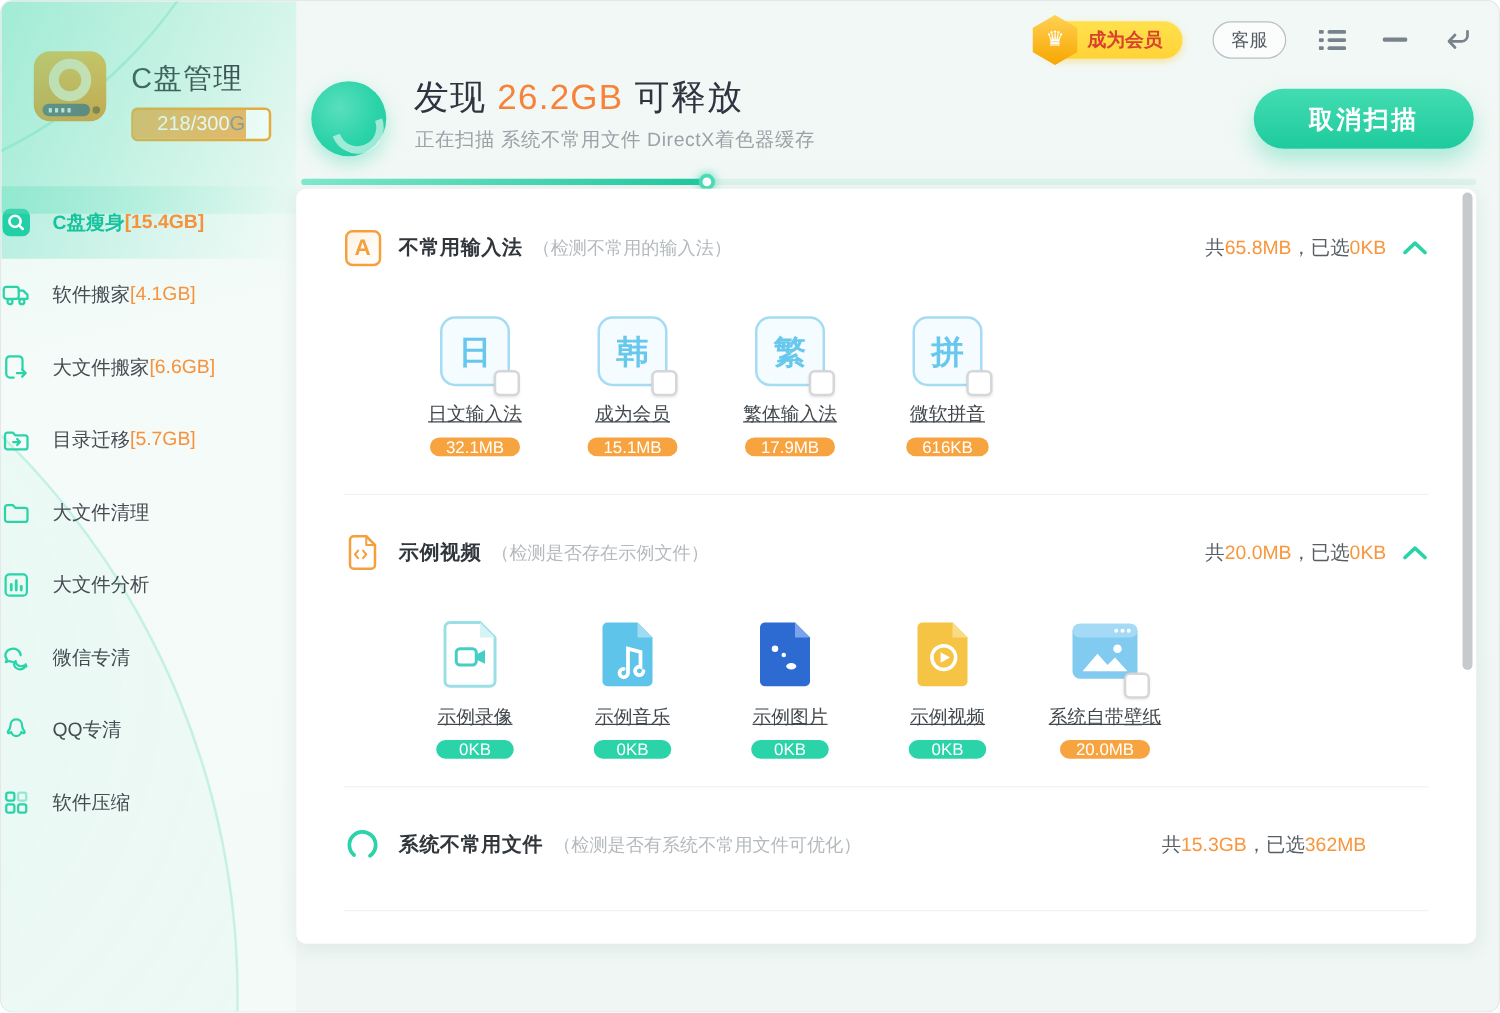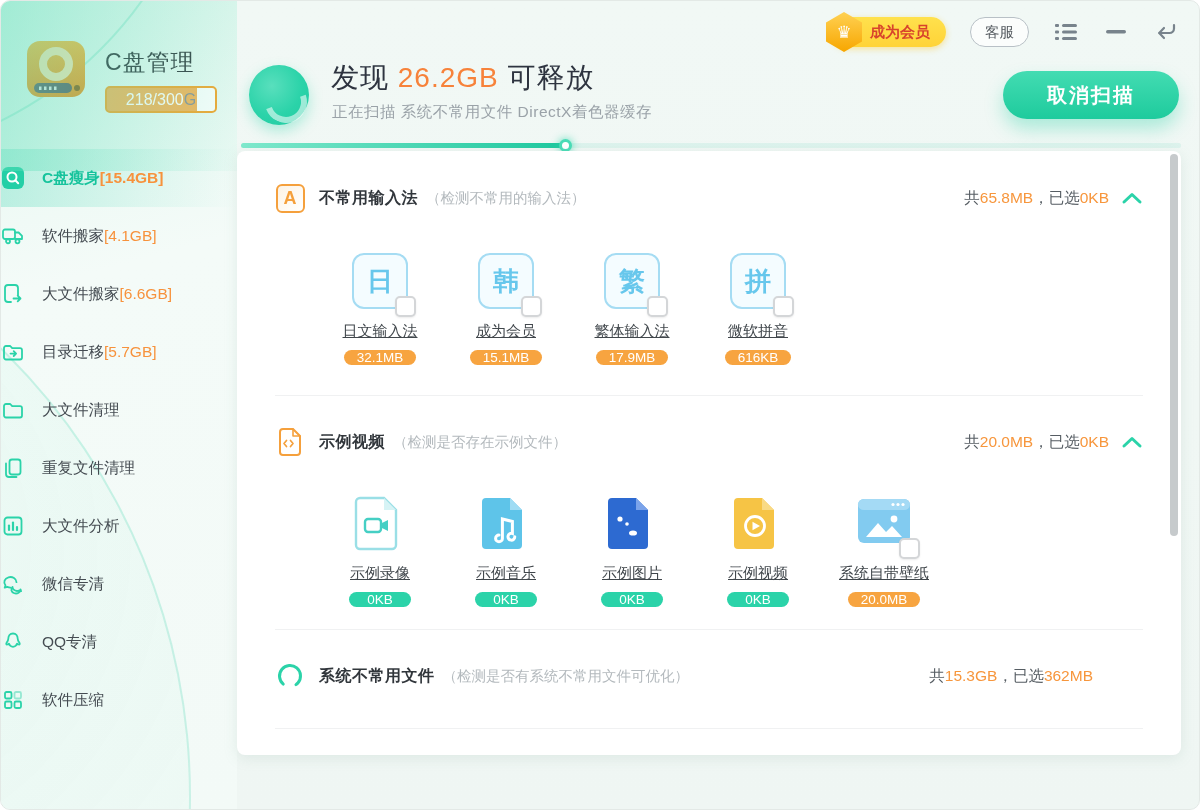--- a/index.html
+++ b/index.html
@@ -173,30 +173,20 @@
           <svg width="24" height="24" viewBox="0 0 24 24" class="svgstroke">
               <path d="M3 8 a2 2 0 0 1 2 -2 h4.2 l2 2.2 H19 a2 2 0 0 1 2 2 v7.3 a2 2 0 0 1 -2 2 H5 a2 2 0 0 1 -2 -2 z"></path>
             </svg>
           </span>
         <span class="mlabel">大文件清理</span>
           <span class="mval"></span>
       </div>
       <div class="mitem">
         <span class="micon">
           <svg width="24" height="24" viewBox="0 0 24 24" class="svgstroke">
-              <rect x="8.5" y="3.5" width="11" height="15" rx="2.5"></rect>
-              <path d="M5 7.5 v10.5 a3 3 0 0 0 3 3 h7.5"></path>
-            </svg>
-          </span>
-        <span class="mlabel">重复文件清理</span>
-          <span class="mval"></span>
-      </div>
-      <div class="mitem">
-        <span class="micon">
-          <svg width="24" height="24" viewBox="0 0 24 24" class="svgstroke">
               <rect x="3.5" y="3.5" width="17" height="17" rx="3"></rect>
               <line x1="8" y1="16" x2="8" y2="11.5" stroke-width="2.2"></line>
               <line x1="12" y1="16" x2="12" y2="8.5" stroke-width="2.2"></line>
               <line x1="16" y1="16" x2="16" y2="13" stroke-width="2.2"></line>
             </svg>
           </span>
         <span class="mlabel">大文件分析</span>
           <span class="mval"></span>
       </div>
       <div class="mitem">

